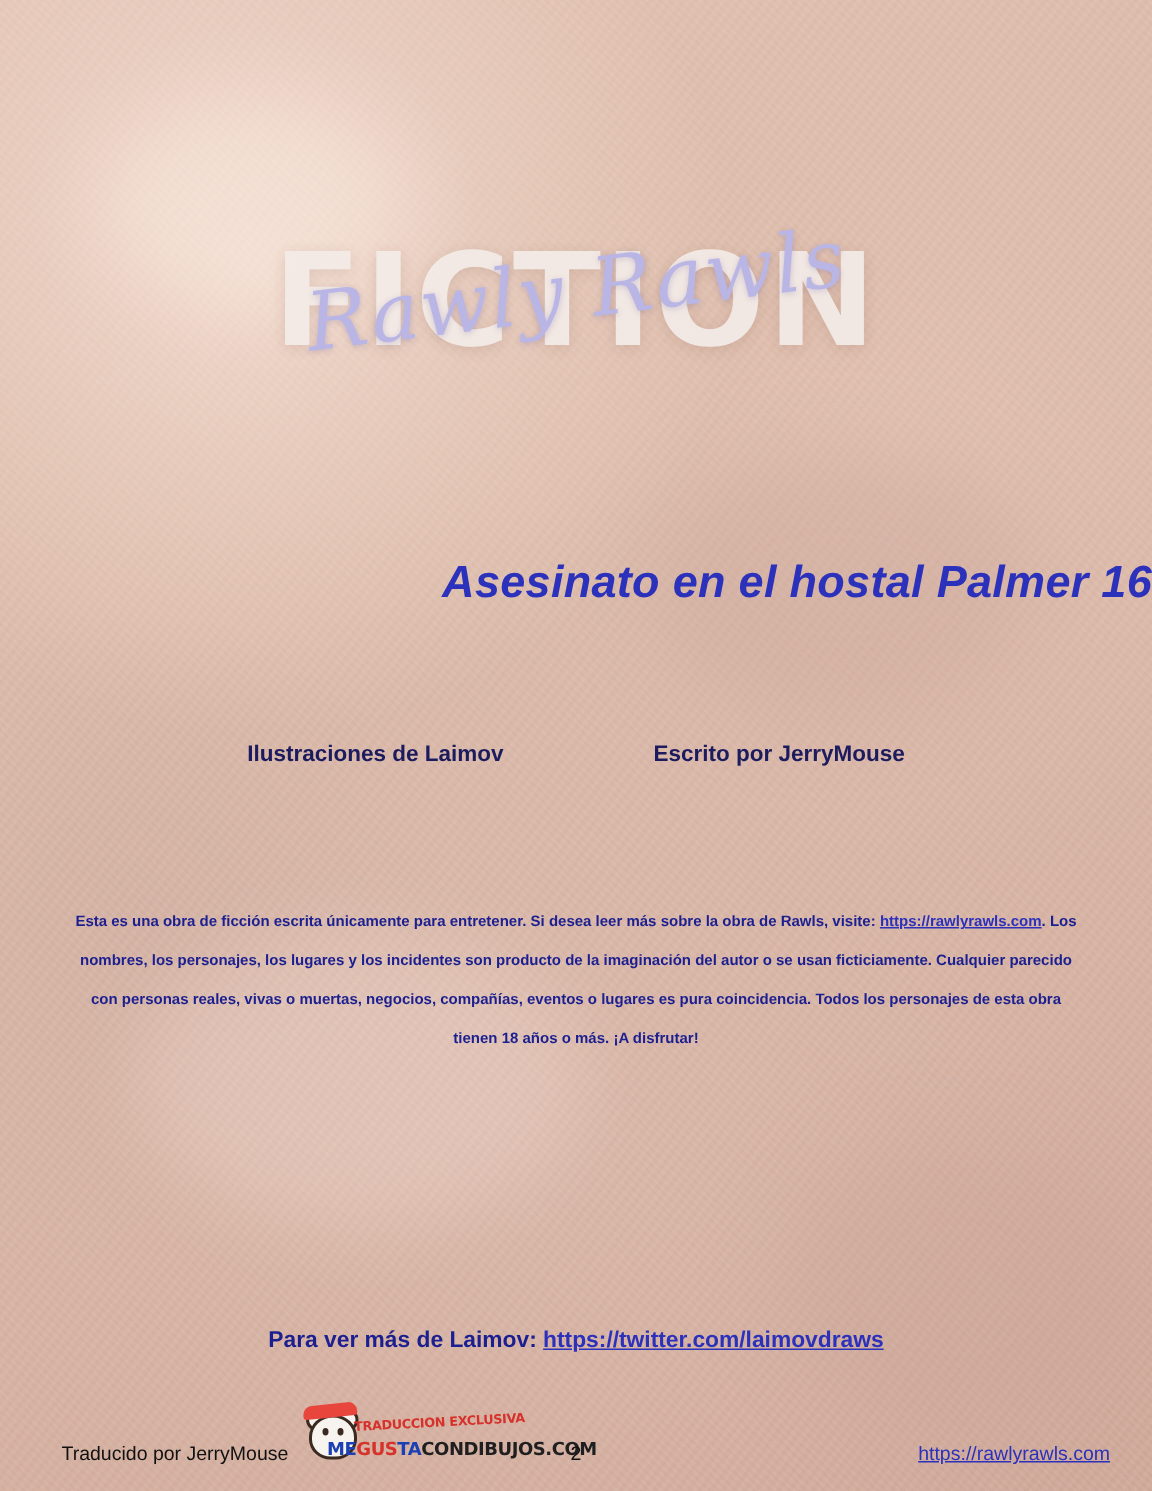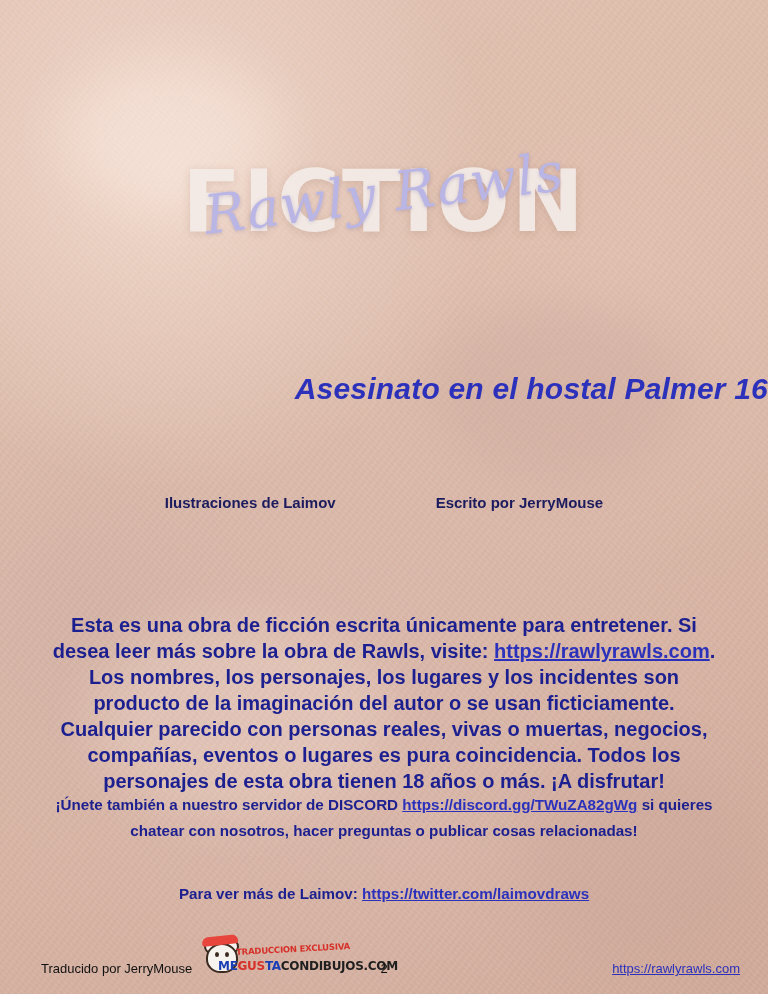--- a/index.html
+++ b/index.html
@@ -112,21 +112,21 @@
     color: #1b1b5e;
   }
 
   
   .disclaimer {
     position: absolute;
     top: 592px;
     left: 46px;
     width: 676px;
     text-align: center;
-    font-size: 20px;
+    font-size: 10px;
     font-weight: bold;
     line-height: 26px;
     color: #1b1f8f;
   }
   .discord-block {
     position: absolute;
     top: 777px;
     left: 46px;
     width: 676px;
     text-align: center;
@@ -276,21 +276,20 @@
 
   <div class="doc-title">Asesinato en el hostal Palmer 16</div>
 
   <div class="credits">
     <span>Ilustraciones de Laimov</span>
     <span>Escrito por JerryMouse</span>
   </div>
 
   <p class="disclaimer"><span>Esta es una obra de ficción escrita únicamente para entretener. Si desea leer más sobre la obra de Rawls, visite: </span><a class="link" href="#">https://rawlyrawls.com</a><span>. Los nombres, los personajes, los lugares y los incidentes son producto de la imaginación del autor o se usan ficticiamente. Cualquier parecido con personas reales, vivas o muertas, negocios, compañías, eventos o lugares es pura coincidencia. Todos los personajes de esta obra tienen 18 años o más. ¡A disfrutar!</span></p>
 
-  <p class="discord-block"><span>¡Únete también a nuestro servidor de DISCORD </span><a class="link" href="#">https://discord.gg/TWuZA82gWg</a><span> si quieres chatear con nosotros, hacer preguntas o publicar cosas relacionadas!</span></p>
 
   <p class="laimov-block"><span>Para ver más de Laimov: </span><a class="link" href="#">https://twitter.com/laimovdraws</a></p>
 
   <div class="footer">
     <div class="footer-left">Traducido por JerryMouse</div>
 
     <div class="stamp">
       <div class="stamp-ear l"></div>
       <div class="stamp-ear r"></div>
       <div class="stamp-face"></div>

